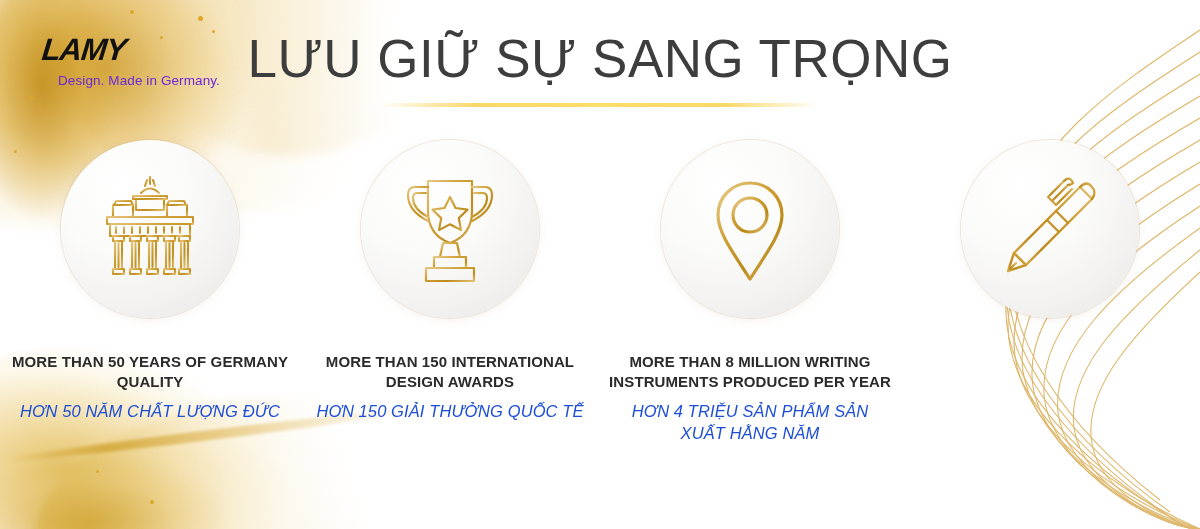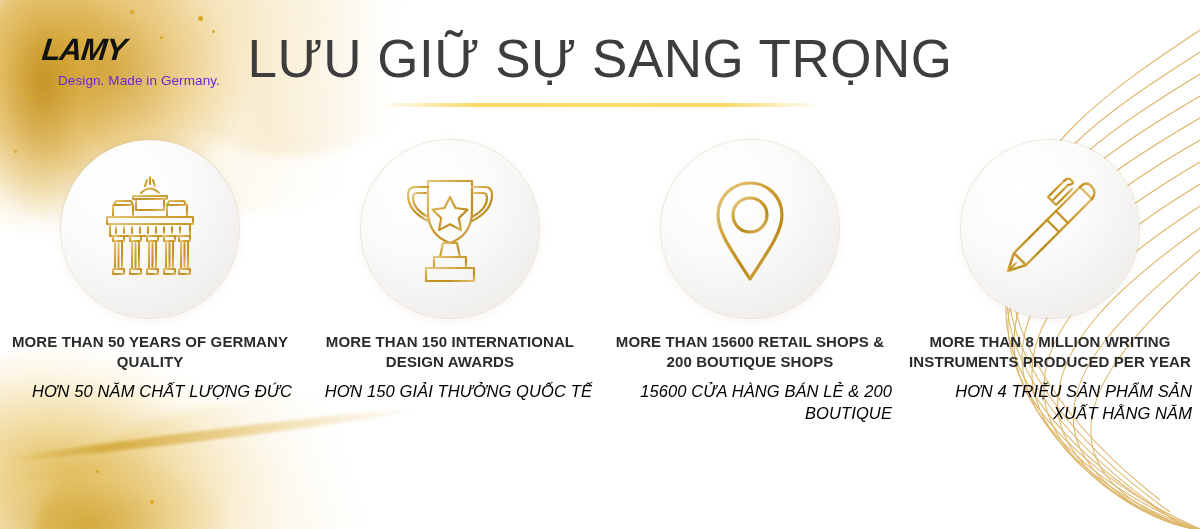--- a/index.html
+++ b/index.html
@@ -181,36 +181,36 @@
     background:
       radial-gradient(circle at 34% 26%, #ffffff 0%, #fbfbfa 38%, #f2f1ef 70%, #e8e6e2 100%);
     box-shadow: 0 0 0 1px rgba(205,180,145,0.30),
                 0 2px 10px rgba(170,145,110,0.12);
     display: flex; align-items: center; justify-content: center;
     position: relative;
   }
   .circle svg { display: block; }
 
   .caption {
-    position: absolute; top: 332px; width: 1200px;
+    position: absolute; top: 352px; width: 1200px;
     display: flex;
   }
   .caption-col {
     width: 300px;
     padding: 0 8px;
     text-align: center;
   }
   .caption-en {
     font-size: 15px; font-weight: bold; color: #2b2b2b;
     line-height: 1.35; letter-spacing: 0.1px;
   }
   .caption-vi {
     margin-top: 7px;
-    font-size: 16.5px; font-style: italic; color: #000000;
-    line-height: 1.38; letter-spacing: 0.1px; text-align: right;
+    font-size: 16.5px; font-style: italic; color: #1d4ed8;
+    line-height: 1.38; letter-spacing: 0.1px;
   }
 </style>
 </head>
 <body>
 
 <div id="banner">
 
   <div class="wash wash-tl-3"></div>
   <div class="wash wash-tl-4"></div>
   <div class="wash wash-tl-1"></div>
@@ -408,22 +408,18 @@
   <div class="caption">
     <div class="caption-col">
       <div class="caption-en">MORE THAN 50 YEARS OF GERMANY QUALITY</div>
       <div class="caption-vi">HƠN 50 NĂM CHẤT LƯỢNG ĐỨC</div>
     </div>
     <div class="caption-col">
       <div class="caption-en">MORE THAN 150 INTERNATIONAL DESIGN AWARDS</div>
       <div class="caption-vi">HƠN 150 GIẢI THƯỞNG QUỐC TẾ</div>
     </div>
     <div class="caption-col">
-      <div class="caption-en">MORE THAN 15600 RETAIL SHOPS &amp; 200 BOUTIQUE SHOPS</div>
-      <div class="caption-vi">15600 CỬA HÀNG BÁN LẺ &amp; 200 BOUTIQUE</div>
-    </div>
-    <div class="caption-col">
       <div class="caption-en">MORE THAN 8 MILLION WRITING INSTRUMENTS PRODUCED PER YEAR</div>
       <div class="caption-vi">HƠN 4 TRIỆU SẢN PHẨM SẢN XUẤT HẰNG NĂM</div>
     </div>
   </div>
 
 </div>
 
 </body></html>

